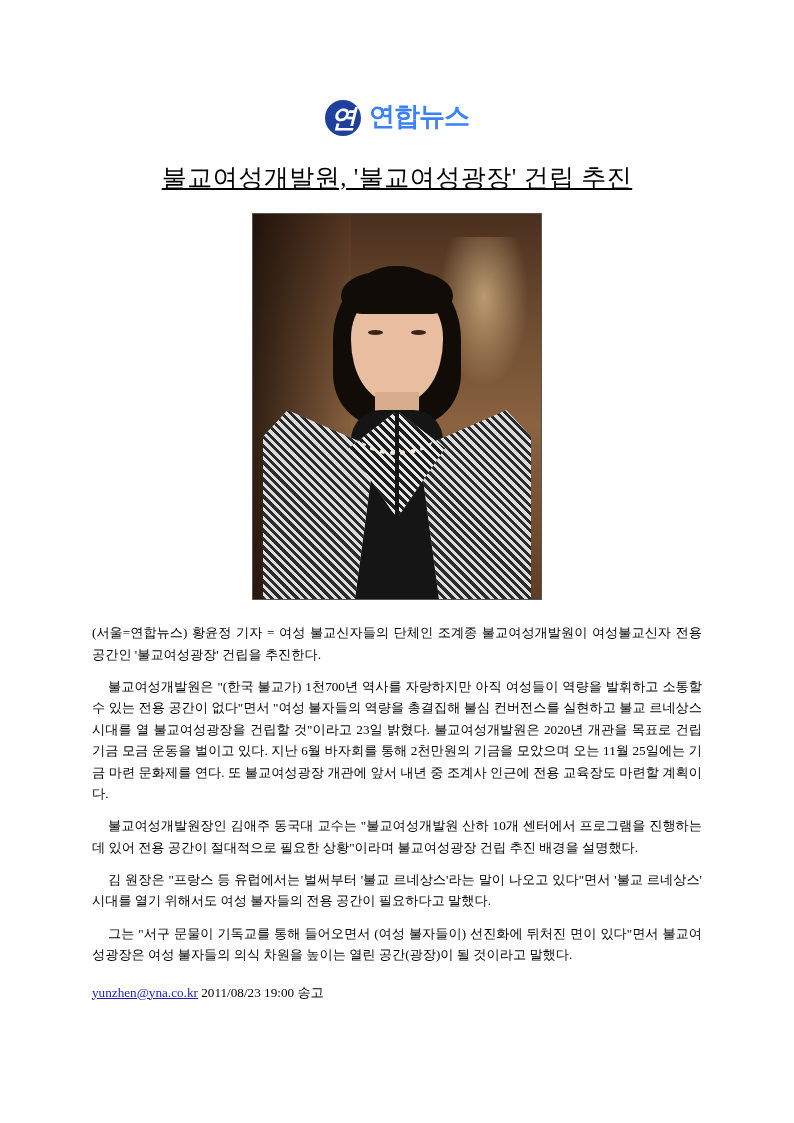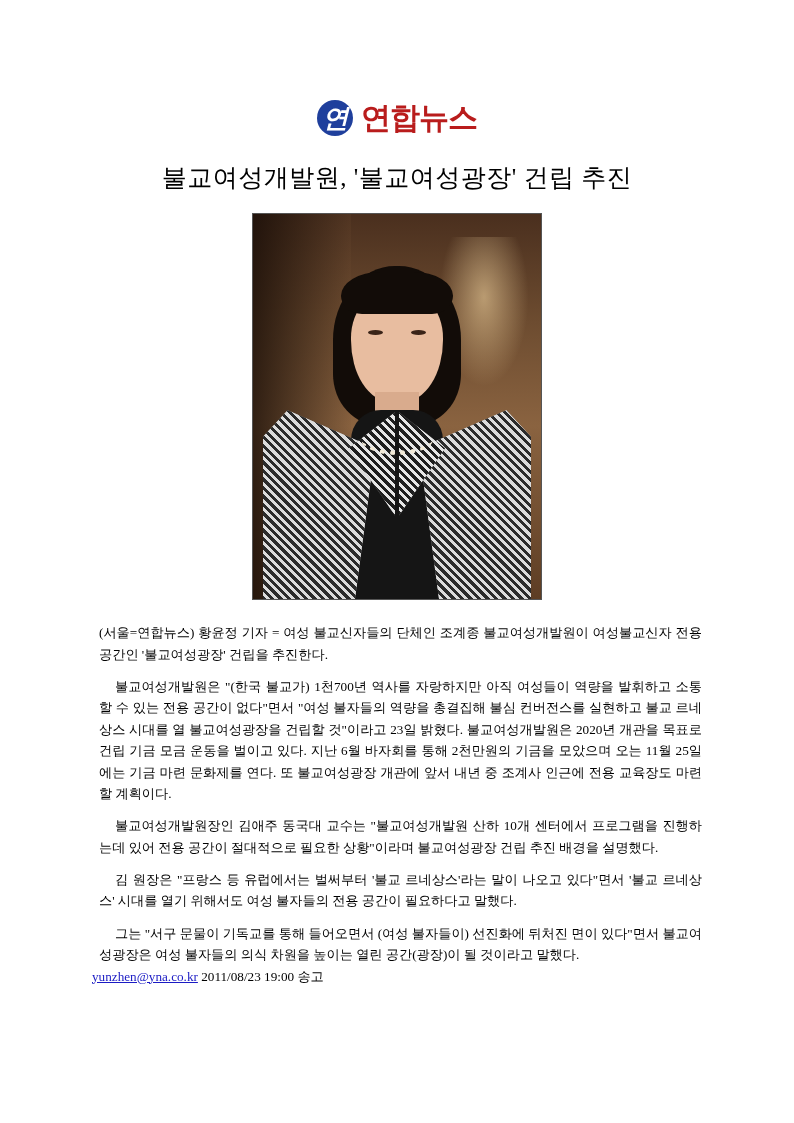--- a/index.html
+++ b/index.html
@@ -41,36 +41,37 @@
     align-items: center;
     justify-content: center;
     font-family: "Liberation Sans", sans-serif;
     font-size: 26px;
     font-weight: bold;
     font-style: italic;
     line-height: 1;
     letter-spacing: -1px;
   }
   .logo-text {
-    font-family: Liberation Serif, serif;
-    font-size: 30px;
+    font-family: Liberation Mono, monospace;
+    font-size: 26px;
     font-weight: bold;
-    color: #b91c1c;
+    color: #3b82f6;
     letter-spacing: -1px;
     line-height: 1;
   }
 
   
   .headline {
     margin-top: 22px;
     text-align: center;
     font-size: 25px;
     font-weight: normal;
     letter-spacing: 0.5px;
     line-height: 1.25;
+    text-decoration: underline;
   }
 
   
   .photo-wrap {
     margin-top: 20px;
     display: flex;
     justify-content: center;
   }
   .photo-frame {
     width: 288px;
@@ -212,29 +213,30 @@
 
   
   .article {
     margin-top: 22px;
     font-size: 13.2px;
     line-height: 1.62;
     text-align: justify;
     text-justify: inter-word;
   }
   .article p {
-    margin: 0 0 11px 7px;
+    margin: 0 0 11px 0;
   }
   .article p.indent {
     text-indent: 16px;
   }
   .article p.tight {
     margin-bottom: 0;
   }
   .footer-line {
+    margin-top: 16px;
     font-size: 13.2px;
     line-height: 1.6;
   }
   .email {
     color: #1b1bc4;
     text-decoration: underline;
   }
 </style>
 </head>
 <body>

